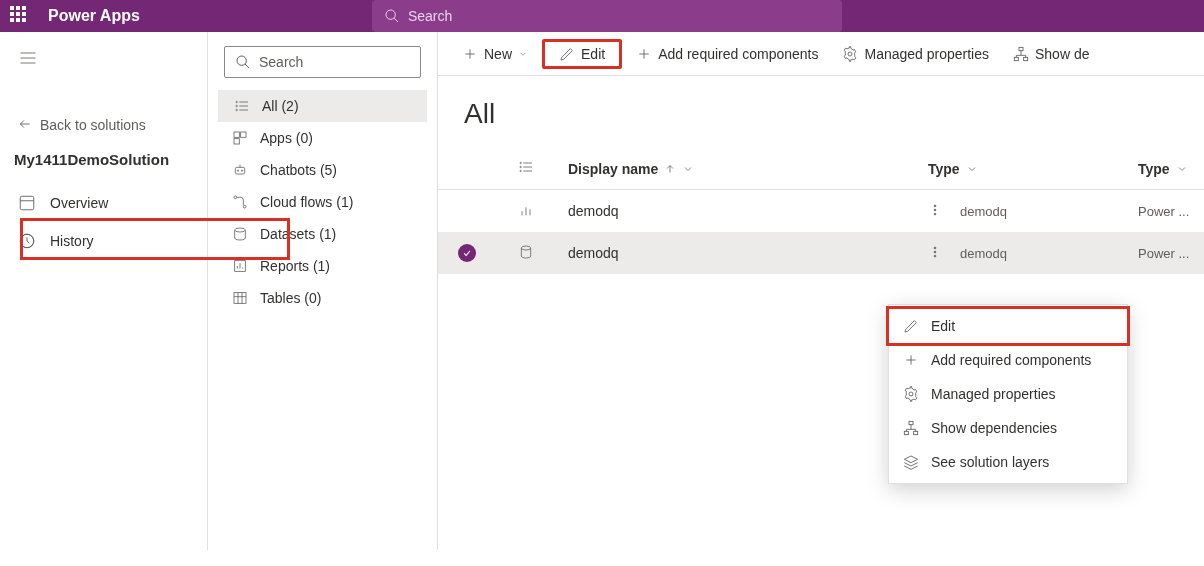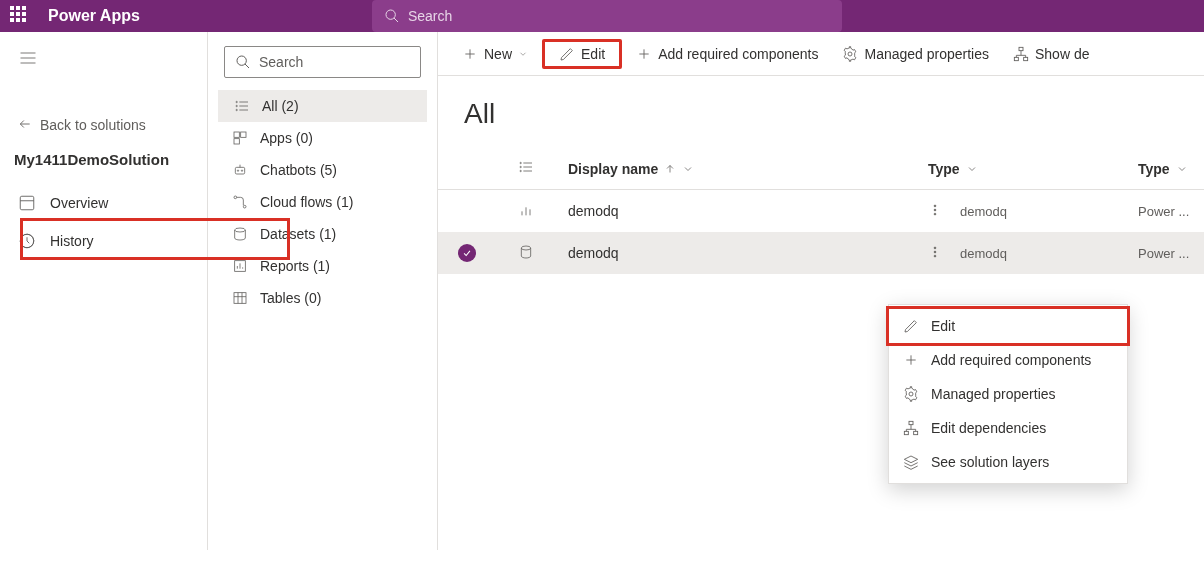--- a/index.html
+++ b/index.html
@@ -432,21 +432,21 @@
   <div class="ctx-item">
     <svg viewBox="0 0 24 24">
         <rect x="9" y="2" width="6" height="5"></rect>
         <rect x="2" y="17" width="6" height="5"></rect>
         <rect x="16" y="17" width="6" height="5"></rect>
         <line x1="12" y1="7" x2="12" y2="14"></line>
         <line x1="5" y1="17" x2="5" y2="14"></line>
         <line x1="19" y1="17" x2="19" y2="14"></line>
         <line x1="5" y1="14" x2="19" y2="14"></line>
       </svg>
-    <span>Edit dependencies</span>
+    <span>Show dependencies</span>
   </div>
   <div class="ctx-item">
     <svg viewBox="0 0 24 24">
         <polygon points="12 3 22 8 12 13 2 8 12 3"></polygon>
         <polyline points="2 13 12 18 22 13"></polyline>
         <polyline points="2 18 12 23 22 18"></polyline>
       </svg>
     <span>See solution layers</span>
   </div>
 </div>

